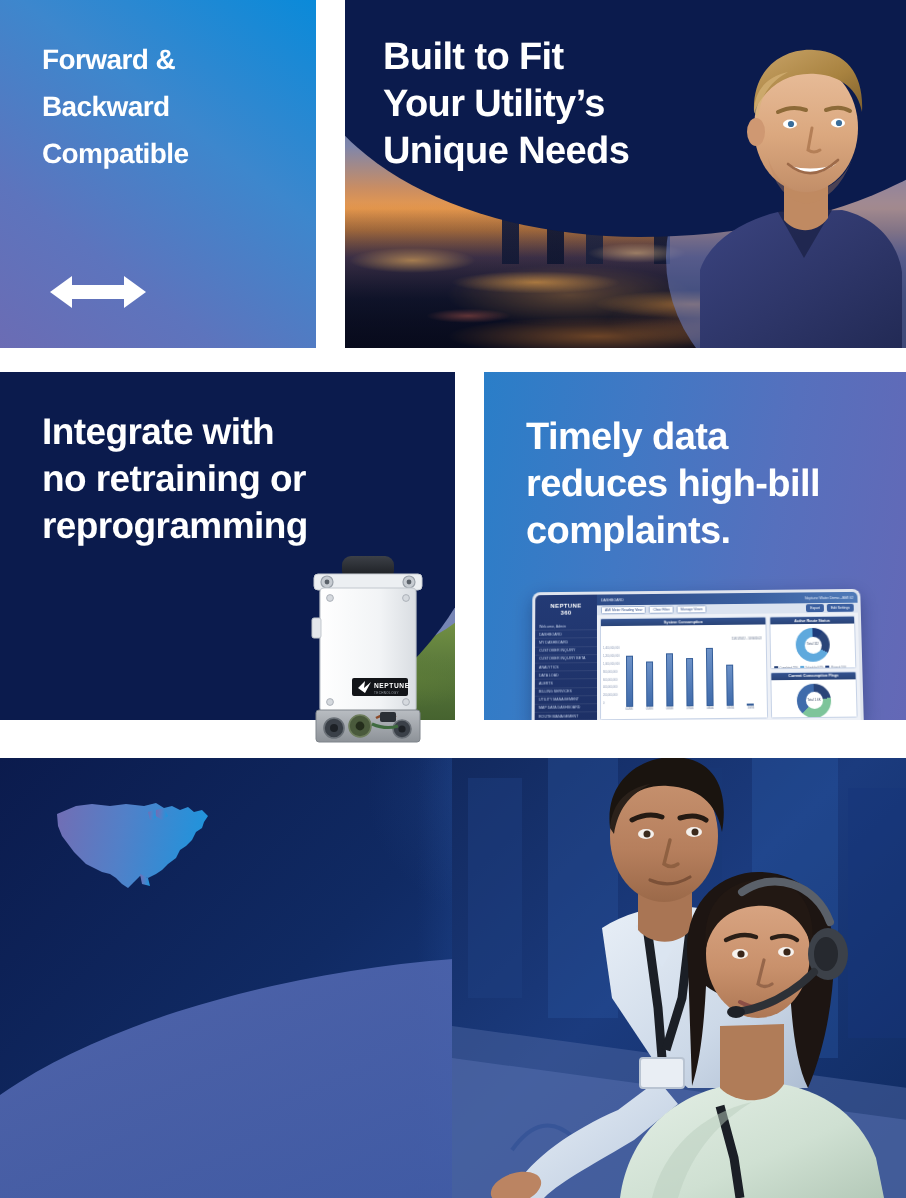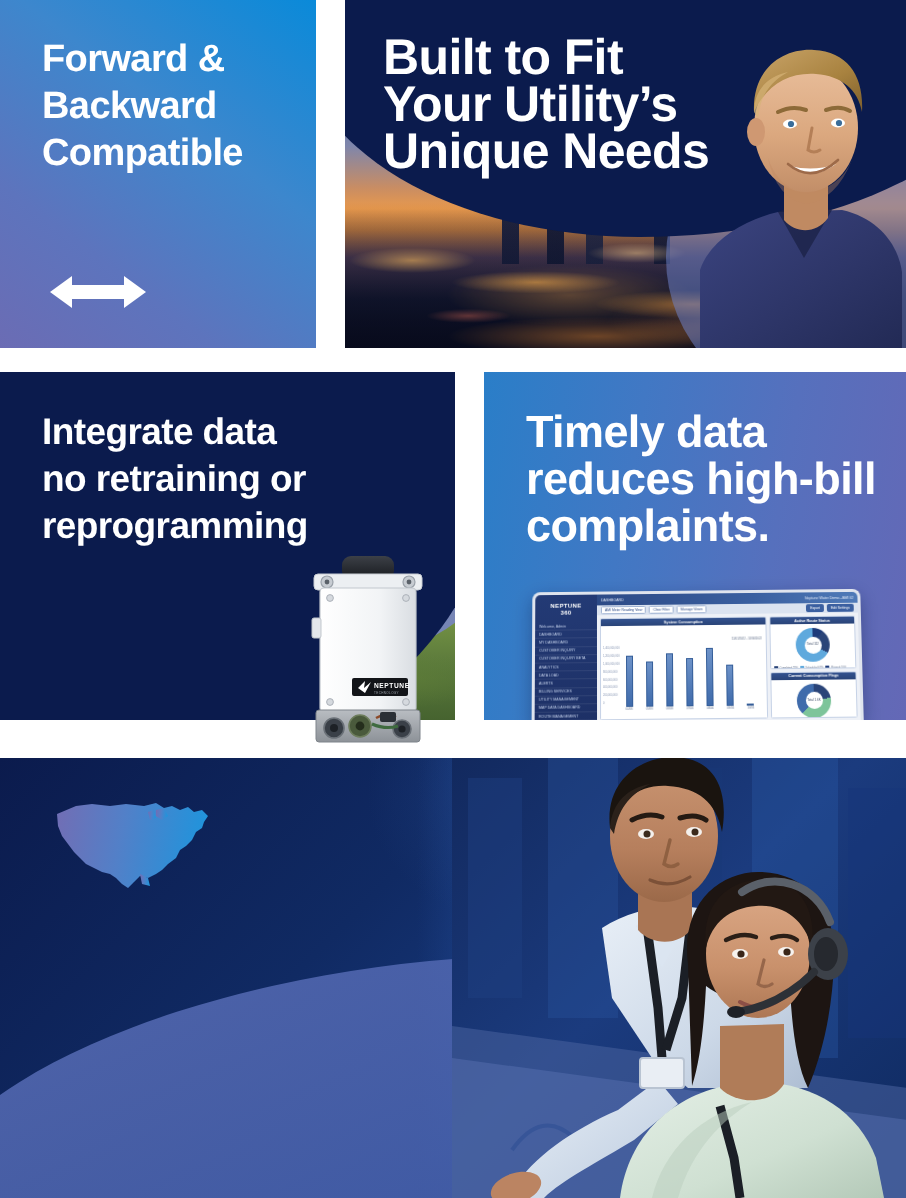--- a/index.html
+++ b/index.html
@@ -37,21 +37,21 @@
     text-rendering: geometricPrecision;
   }
 
   
   #tile-compatible {
     left: 0; top: 0; width: 316px; height: 348px;
     background: linear-gradient(37deg, #6b6cb4 0%, #5d74bd 28%, #3d87cd 62%, #0a8ad9 100%);
   }
   #tile-compatible .headline {
     left: 42px; top: 36px;
-    font-size: 38px;
+    font-size: 28px;
     line-height: 47px;
   }
   #arrow-icon-wrap {
     position: absolute;
     left: 50px; top: 272px;
     width: 96px; height: 40px;
     z-index: 30;
   }
 
   
@@ -120,21 +120,21 @@
     position: absolute;
     right: -60px; top: 108px;
     width: 300px; height: 300px;
     border-radius: 50%;
     background: #6e7fc4;
     opacity: .55;
     z-index: 8;
   }
   #tile-built .headline {
     left: 38px; top: 34px;
-    font-size: 50px;
+    font-size: 38px;
     line-height: 47px;
   }
   
   #man-portrait {
     position: absolute;
     right: 4px; top: 20px;
     width: 210px; height: 328px;
     z-index: 20;
   }
 
@@ -198,22 +198,22 @@
     width: 130px; height: 204px;
     z-index: 40;
   }
 
   
   #tile-timely {
     left: 484px; top: 372px; width: 422px; height: 348px;
     background: linear-gradient(100deg, #2a7ec8 0%, #4178c4 34%, #5670bd 66%, #6468b6 100%);
   }
   #tile-timely .headline {
-    left: 42px; top: 36px;
-    font-size: 45px;
+    left: 42px; top: 42px;
+    font-size: 38px;
     line-height: 47px;
   }
   
   #dashboard-mock {
     position: absolute;
     left: 48px; top: 218px;
     width: 330px; height: 132px;
     border-radius: 8px 8px 0 0;
     background: #f2f4f8;
     border: 3px solid #dfe4ee;
@@ -454,21 +454,21 @@
       </svg>
     </div>
   </div>
 
   <div class="tile" id="tile-integrate">
     <div class="hills-photo">
       <div class="hills-detail"></div>
     </div>
     <div id="integrate-blob"></div>
     <div id="integrate-wave"></div>
-    <div class="headline">Integrate data
+    <div class="headline">Integrate with
 no retraining or
 reprogramming</div>
   </div>
 
   <div id="meter-device">
     <svg width="130" height="204" viewBox="0 0 130 204" aria-hidden="true">
       <defs>
         <linearGradient id="caseG" x1="0" y1="0" x2="1" y2="0">
           <stop offset="0%" stop-color="#ffffff"></stop>
           <stop offset="62%" stop-color="#f2f4f6"></stop>

